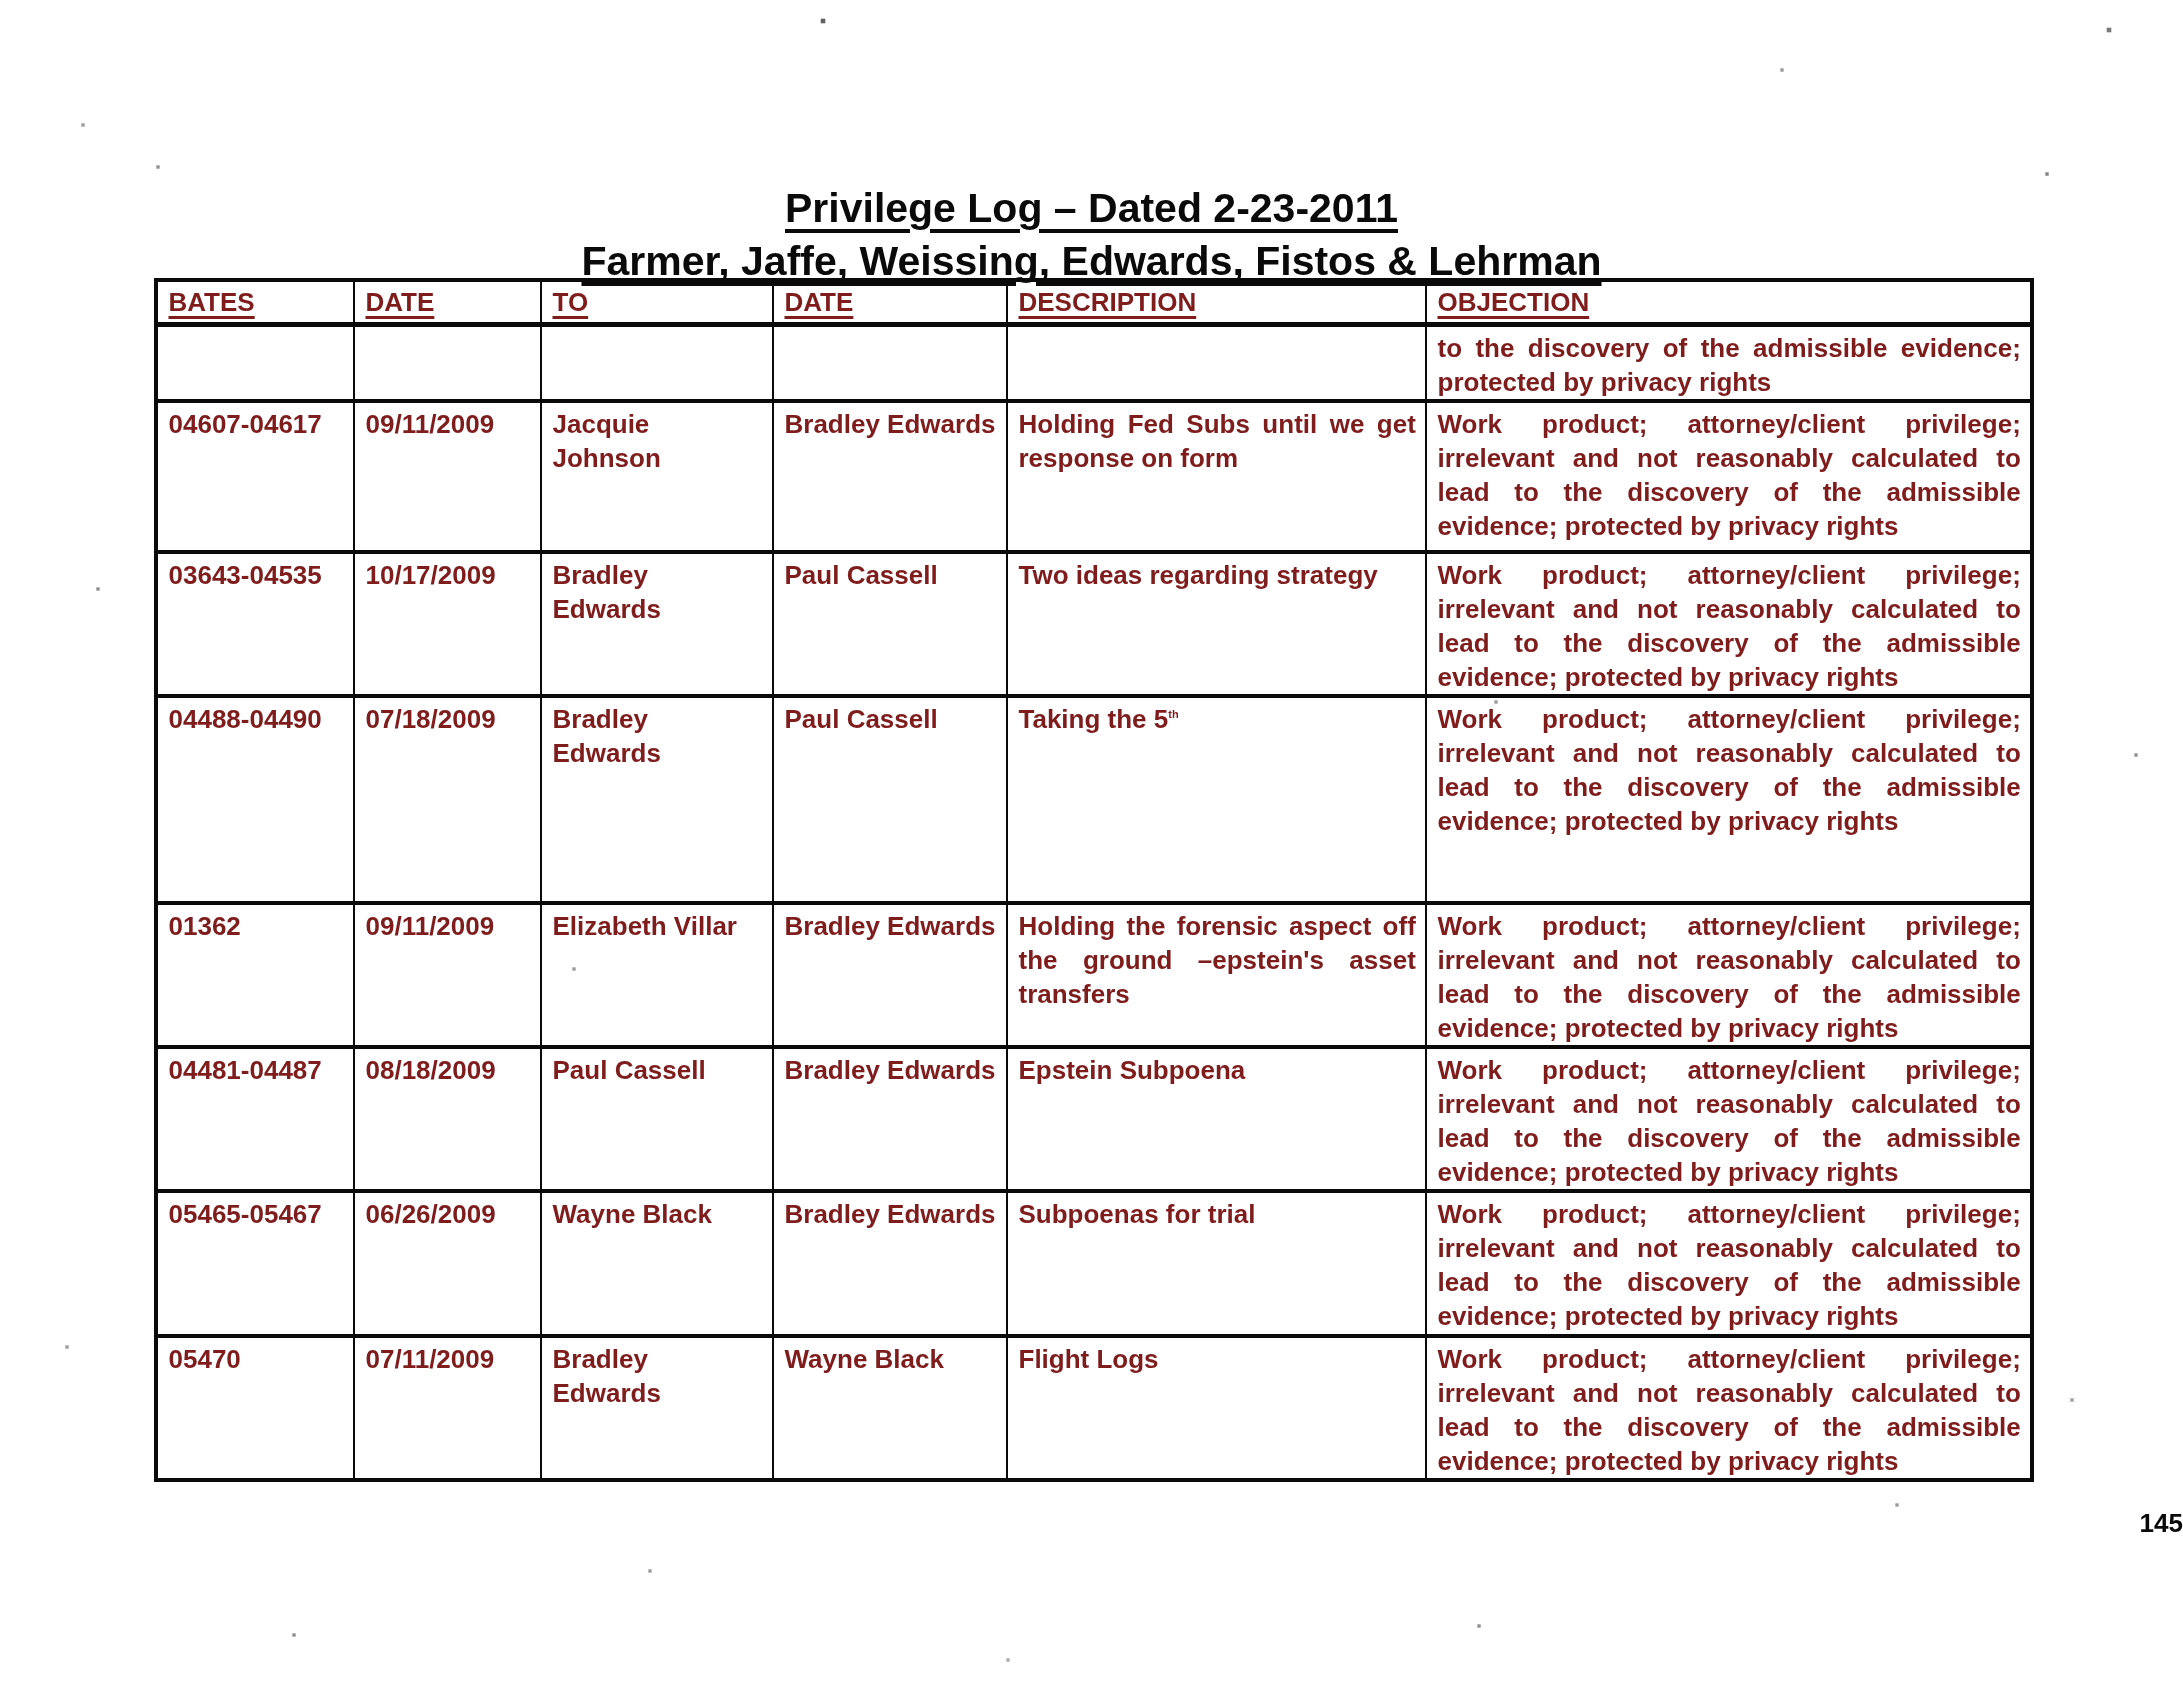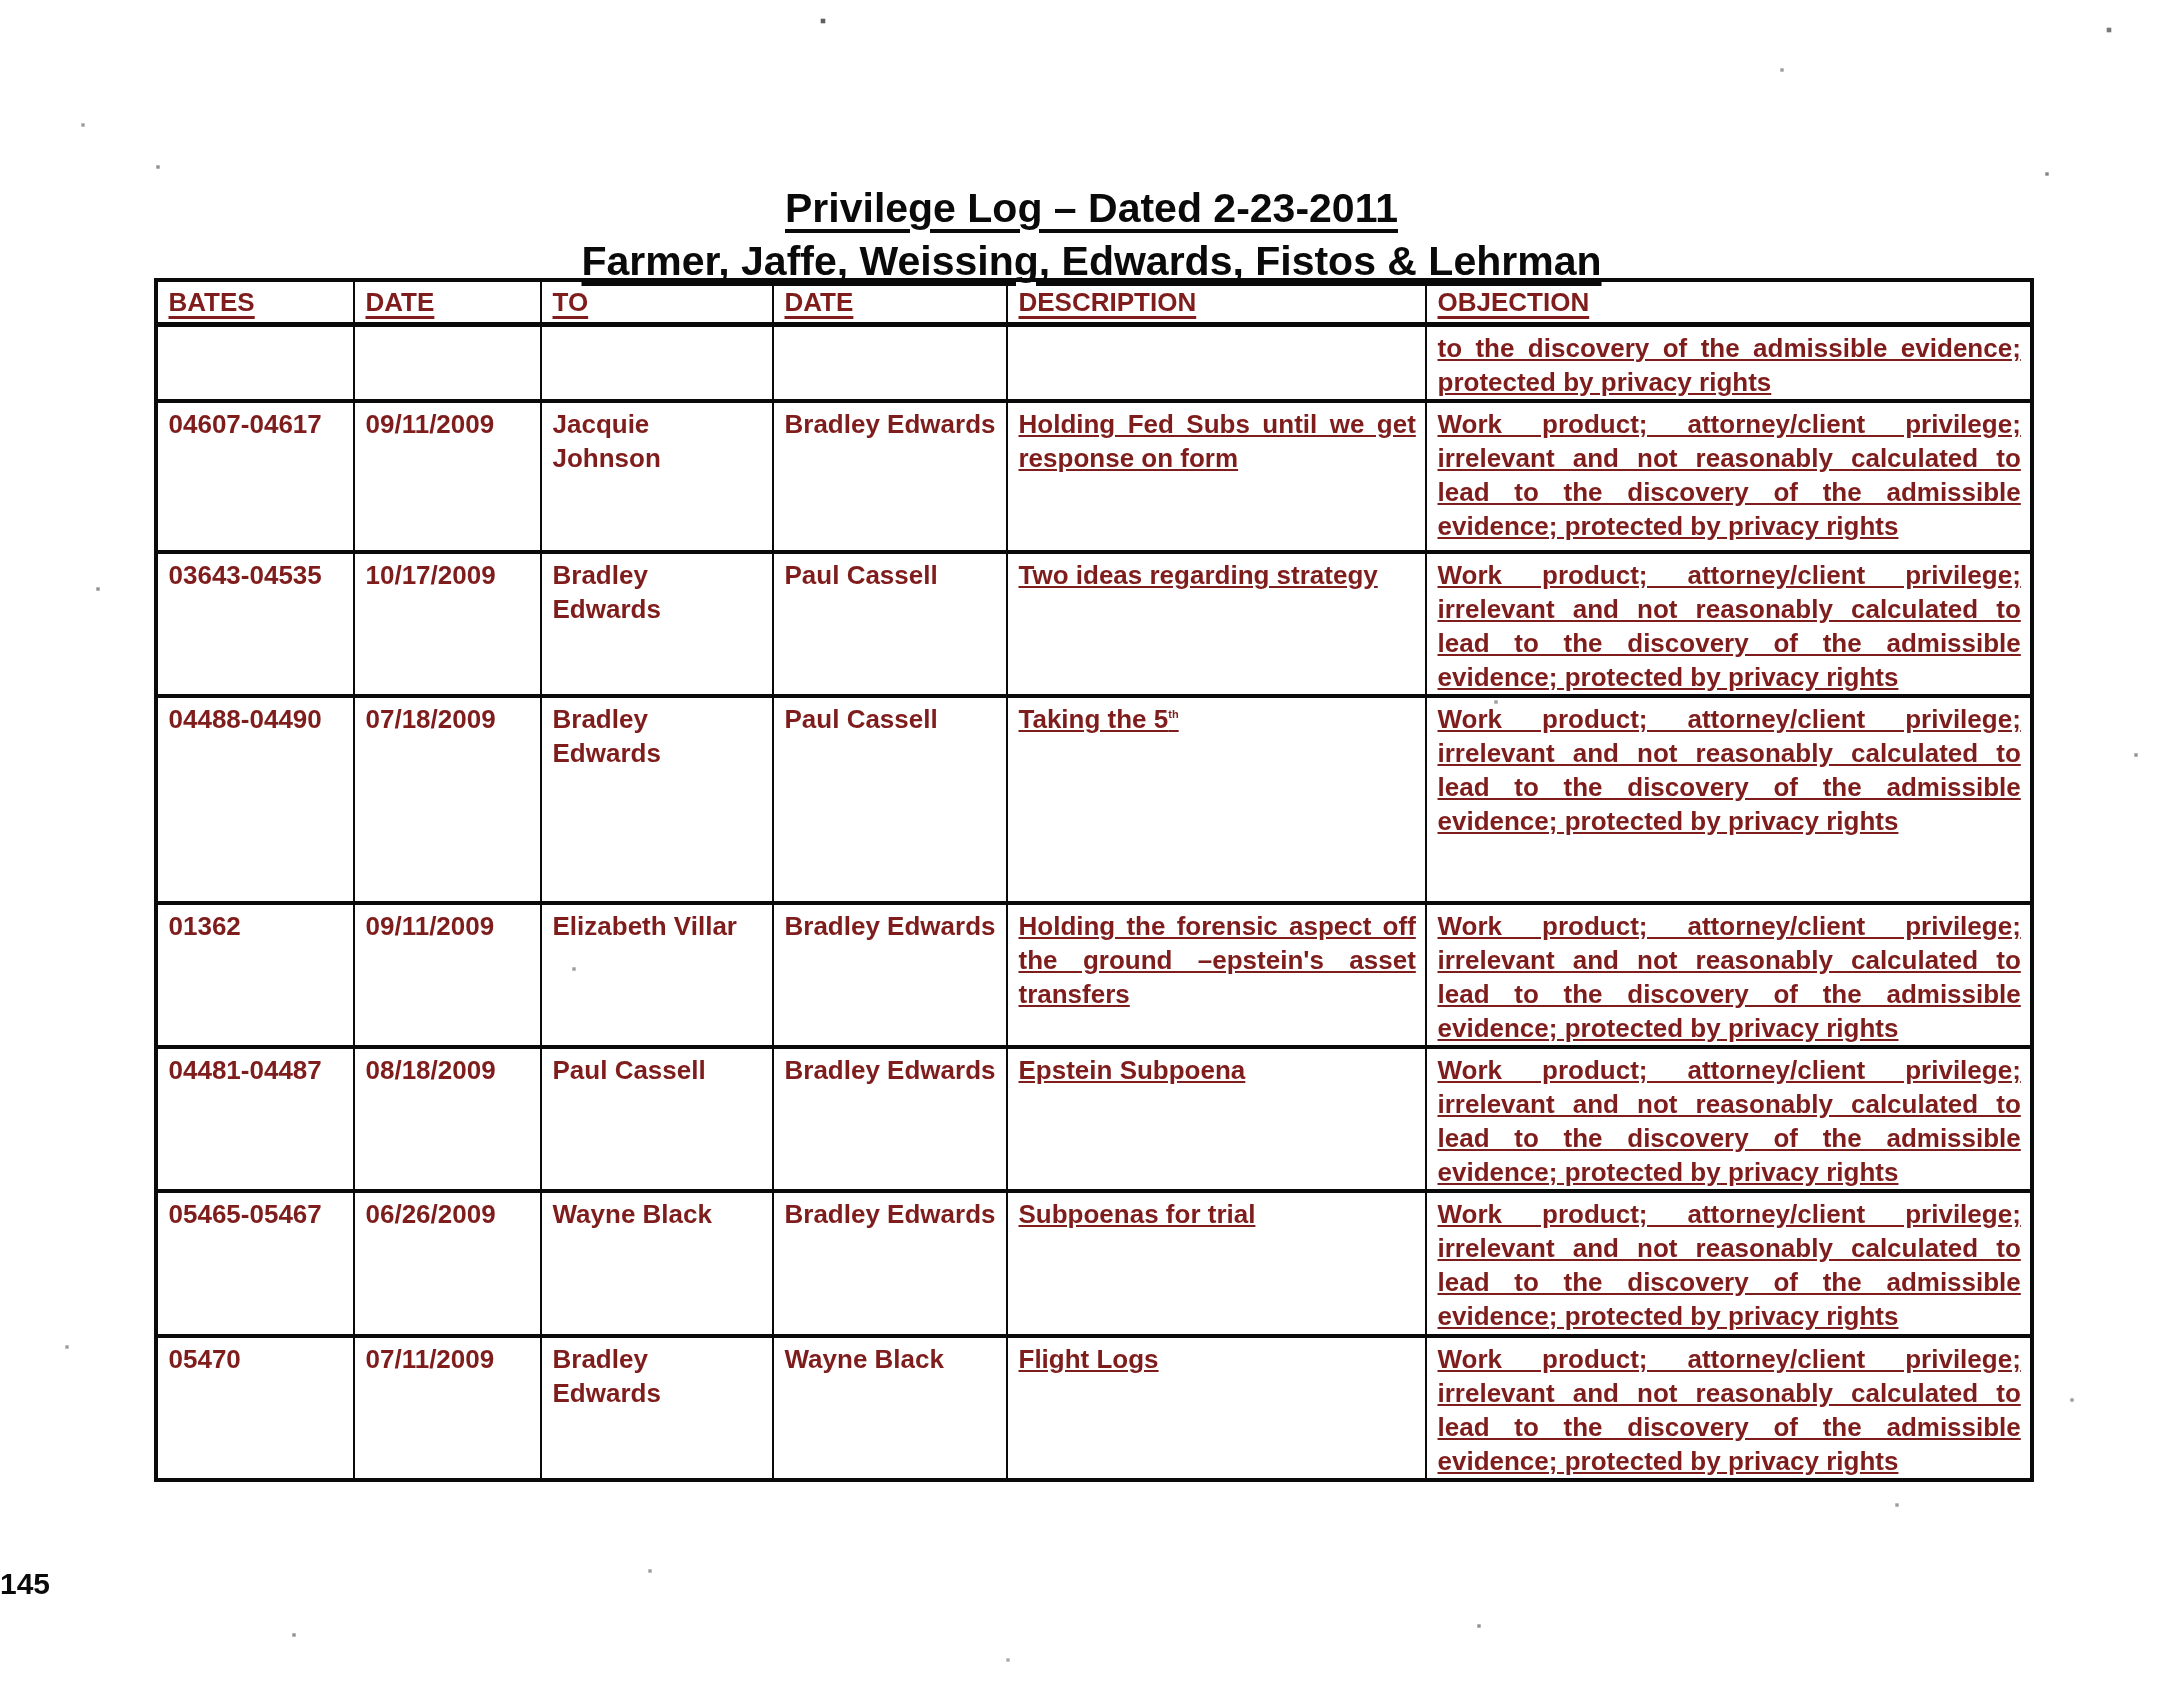--- a/index.html
+++ b/index.html
@@ -39,41 +39,41 @@
   .privlog th {
     text-align:left; height:35px; padding-top:5.3px;
     border-bottom-width:5.3px; white-space:nowrap;
   }
   .privlog th span {
     text-decoration:underline;
     text-decoration-thickness:3.3px;
     text-underline-offset:5.3px;
   }
   .privlog td { line-height:34px; }
-  .c-desc, .c-obj { text-align:justify;text-decoration:underline; }
+  .c-desc, .c-obj { text-align:justify; }
   .c-bates, .c-date, .c-to, .c-from { text-align:left; }
 
   tr.hr0 { height:72px; }
   tr.hr1 { height:151px; }
   tr.hr2 { height:142px; }
   tr.hr3 { height:207px; }
   tr.hr4 { height:142px; }
   tr.hr5 { height:142px; }
   tr.hr6 { height:145px; }
   tr.hr7 { height:142px; }
   tr.hr8 { height:38px; }
   tr.hr8 td { line-height:32px; border-bottom-width:0; }
   tr.hr8 .c-obj { text-align-last:justify; }
 
   sup.ord { font-size:11px; line-height:0; vertical-align:super; }
 
   
   .page-number {
-    position:absolute; top:1567px; left:0; width:100%;
-    text-align:left; font-size:30px; font-weight:700;
+    position:absolute; top:1508px; left:0; width:100%;
+    text-align:right; font-size:26px; font-weight:700;
   }
 
   
   .scan-noise {
     position:absolute; top:0; left:0; width:2px; height:2px;
     background:transparent; pointer-events:none;
     box-shadow:
       822px 20px 0 1.3px rgba(10,10,10,.65),
       2108px 29px 0 1.3px rgba(10,10,10,.55),
       2046px 173px 0 0.7px rgba(10,10,10,.5),

